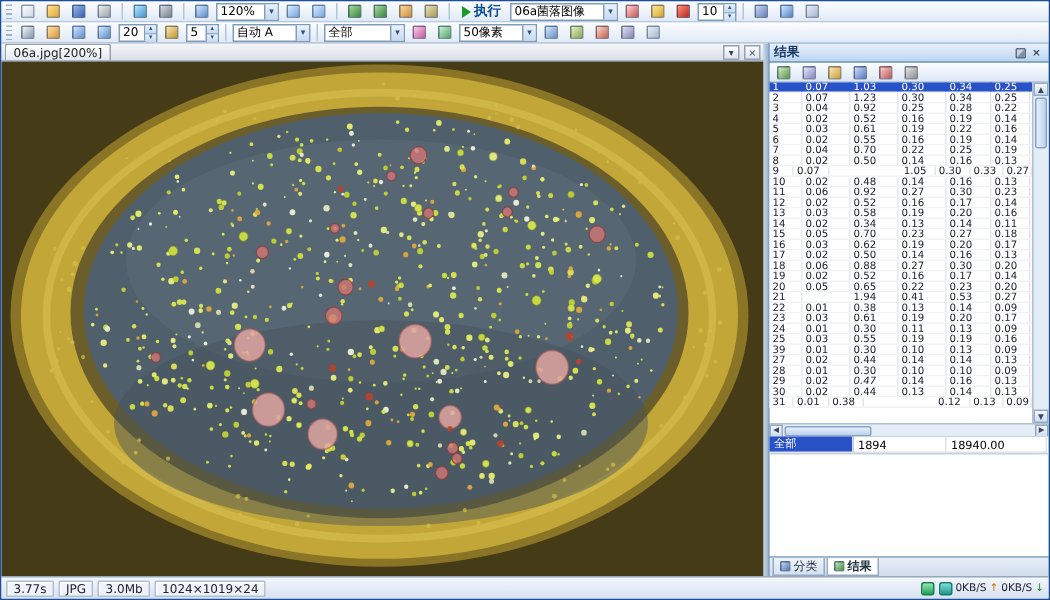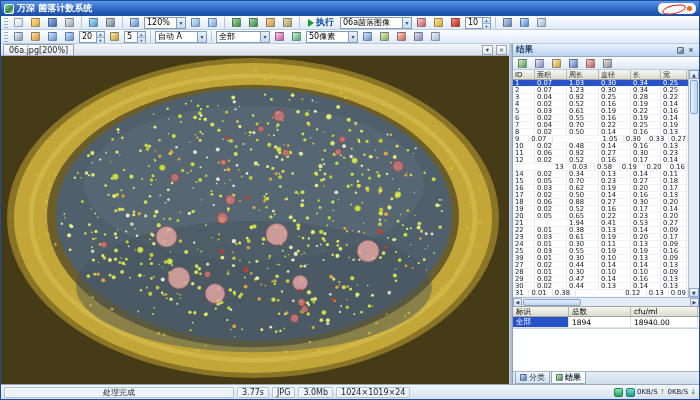--- a/index.html
+++ b/index.html
@@ -90,25 +90,20 @@
 .net { display:flex; align-items:center; gap:2px; font-size:7px; white-space:nowrap; }
 .net-icon { width:9px; height:9px; border-radius:2px; background:linear-gradient(#7ae0d8,#20988a); border:1px solid #187a70; }
 .net .up { color:#d07800; font-size:7px; }
 .net .dn { color:#1a8a2a; font-size:7px; }
 </style>
 </head>
 <body>
 
 <div class="window">
 
-  <div class="titlebar">
-    <div class="app-icon"></div>
-    <span>万深 菌落计数系统</span>
-    <div class="vendor-logo"></div>
-  </div>
 
   <div class="toolbar" id="toolbar1">
       <div class="grip"></div>
       <div class="tbtn">
         <div class="chip" style="background: linear-gradient(135deg, rgb(255, 255, 255), rgb(204, 216, 232));"></div>
       </div>
       <div class="tbtn">
         <div class="chip" style="background: linear-gradient(135deg, rgb(255, 224, 138), rgb(224, 168, 58));"></div>
       </div>
       <div class="tbtn">
@@ -1072,28 +1067,20 @@
           <div class="tbtn">
             <div class="chip" style="background: linear-gradient(135deg, rgb(248, 208, 208), rgb(192, 88, 88));"></div>
           </div>
           <div class="tbtn">
             <div class="chip" style="background: linear-gradient(135deg, rgb(228, 228, 228), rgb(144, 144, 144));"></div>
           </div>
         </div>
 
       <div class="table-wrap">
         <div class="tcols">
-          <div class="thead" id="thead">
-              <div class="hc" style="width: 22px;">ID</div>
-              <div class="hc" style="width: 32px;">面积</div>
-              <div class="hc" style="width: 32px;">周长</div>
-              <div class="hc" style="width: 32px;">直径</div>
-              <div class="hc" style="width: 30px;">长</div>
-              <div class="hc" style="width: 26px;">宽</div>
-            </div>
           <div id="tbody">
               <div class="trow selected">
                 <div class="tc" style="width: 22px;">1</div>
                 <div class="tc" style="width: 32px;">0.07</div>
                 <div class="tc" style="width: 32px;">1.03</div>
                 <div class="tc" style="width: 32px;">0.30</div>
                 <div class="tc" style="width: 30px;">0.34</div>
                 <div class="tc" style="width: 26px;">0.25</div>
               </div>
               <div class="trow">
@@ -1178,21 +1165,21 @@
               </div>
               <div class="trow">
                 <div class="tc" style="width: 22px;">12</div>
                 <div class="tc" style="width: 32px;">0.02</div>
                 <div class="tc" style="width: 32px;">0.52</div>
                 <div class="tc" style="width: 32px;">0.16</div>
                 <div class="tc" style="width: 30px;">0.17</div>
                 <div class="tc" style="width: 26px;">0.14</div>
               </div>
               <div class="trow">
-                <div class="tc" style="width: 22px; margin-left: 40px;">13</div>
+                <div class="tc" style="width: 22px;">13</div>
                 <div class="tc" style="width: 32px;">0.03</div>
                 <div class="tc" style="width: 32px;">0.58</div>
                 <div class="tc" style="width: 32px;">0.19</div>
                 <div class="tc" style="width: 30px;">0.20</div>
                 <div class="tc" style="width: 26px;">0.16</div>
               </div>
               <div class="trow">
                 <div class="tc" style="width: 22px;">14</div>
                 <div class="tc" style="width: 32px;">0.02</div>
                 <div class="tc" style="width: 32px;">0.34</div>
@@ -1347,25 +1334,20 @@
       </div>
 
       <div class="hscroll">
         <div class="hs-btn" id="hs-left">◀</div>
         <div class="hs-thumb"></div>
         <div class="hs-track"></div>
         <div class="hs-btn" id="hs-right">▶</div>
       </div>
 
       <div class="summary">
-        <div class="sumhead" id="sumhead">
-            <div class="hc" style="width: 56px;">标识</div>
-            <div class="hc" style="width: 62px;">总数</div>
-            <div class="hc" style="width: 67px;">cfu/ml</div>
-          </div>
         <div class="sumrow" id="sumrow">
             <div class="tc sel" style="width: 56px;">全部</div>
             <div class="tc" style="width: 62px;">1894</div>
             <div class="tc" style="width: 67px;">18940.00</div>
           </div>
       </div>
 
       <div class="filler"></div>
 
       <div class="panel-tabs" id="panel-tabs">
@@ -1375,21 +1357,20 @@
           </div>
           <div class="ptab active">
             <div class="chip" style="background: linear-gradient(135deg, rgb(200, 232, 200), rgb(72, 144, 72));"></div>
             <span>结果</span>
           </div>
         </div>
     </div>
   </div>
 
   <div class="statusbar" id="statusbar">
-      <div class="seg wide">处理完成</div>
       <div class="seg">3.77s</div>
       <div class="seg">JPG</div>
       <div class="seg">3.0Mb</div>
       <div class="seg">1024×1019×24</div>
       <div class="statusic"></div>
       <div class="net">
         <span class="net-icon"></span>
         <span>0KB/S</span>
         <span class="up">↑</span>
         <span>0KB/S</span>

